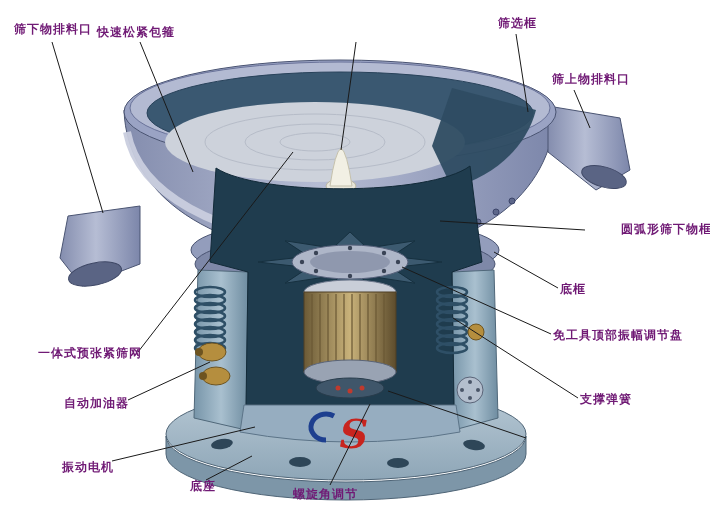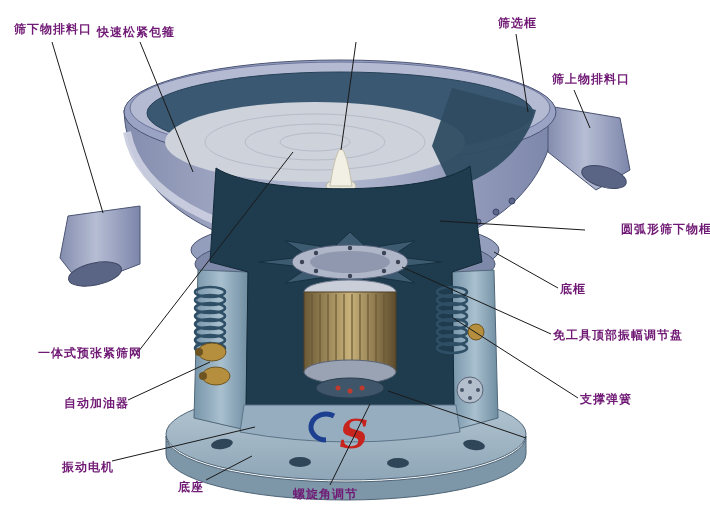--- a/index.html
+++ b/index.html
@@ -207,16 +207,16 @@
   <div class="label" style="left:97px;  top:25px;">快速松紧包箍</div>
   <div class="label" style="left:498px; top:16px;">筛选框</div>
   <div class="label" style="left:552px; top:72px;">筛上物排料口</div>
   <div class="label" style="left:612px; top:222px;padding-left:9px;">圆弧形筛下物框</div>
   <div class="label" style="left:560px; top:282px;">底框</div>
   <div class="label" style="left:553px; top:328px;">免工具顶部振幅调节盘</div>
   <div class="label" style="left:38px;  top:346px;">一体式预张紧筛网</div>
   <div class="label" style="left:580px; top:392px;">支撑弹簧</div>
   <div class="label" style="left:64px;  top:396px;">自动加油器</div>
   <div class="label" style="left:62px;  top:460px;">振动电机</div>
-  <div class="label" style="left:178px; top:480px;">底座</div>
+  <div class="label" style="left:190px; top:480px;font-family:Liberation Mono, monospace;">底座</div>
   <div class="label" style="left:293px; top:487px;">螺旋角调节</div>
 
 </div>
 
 </body></html>

